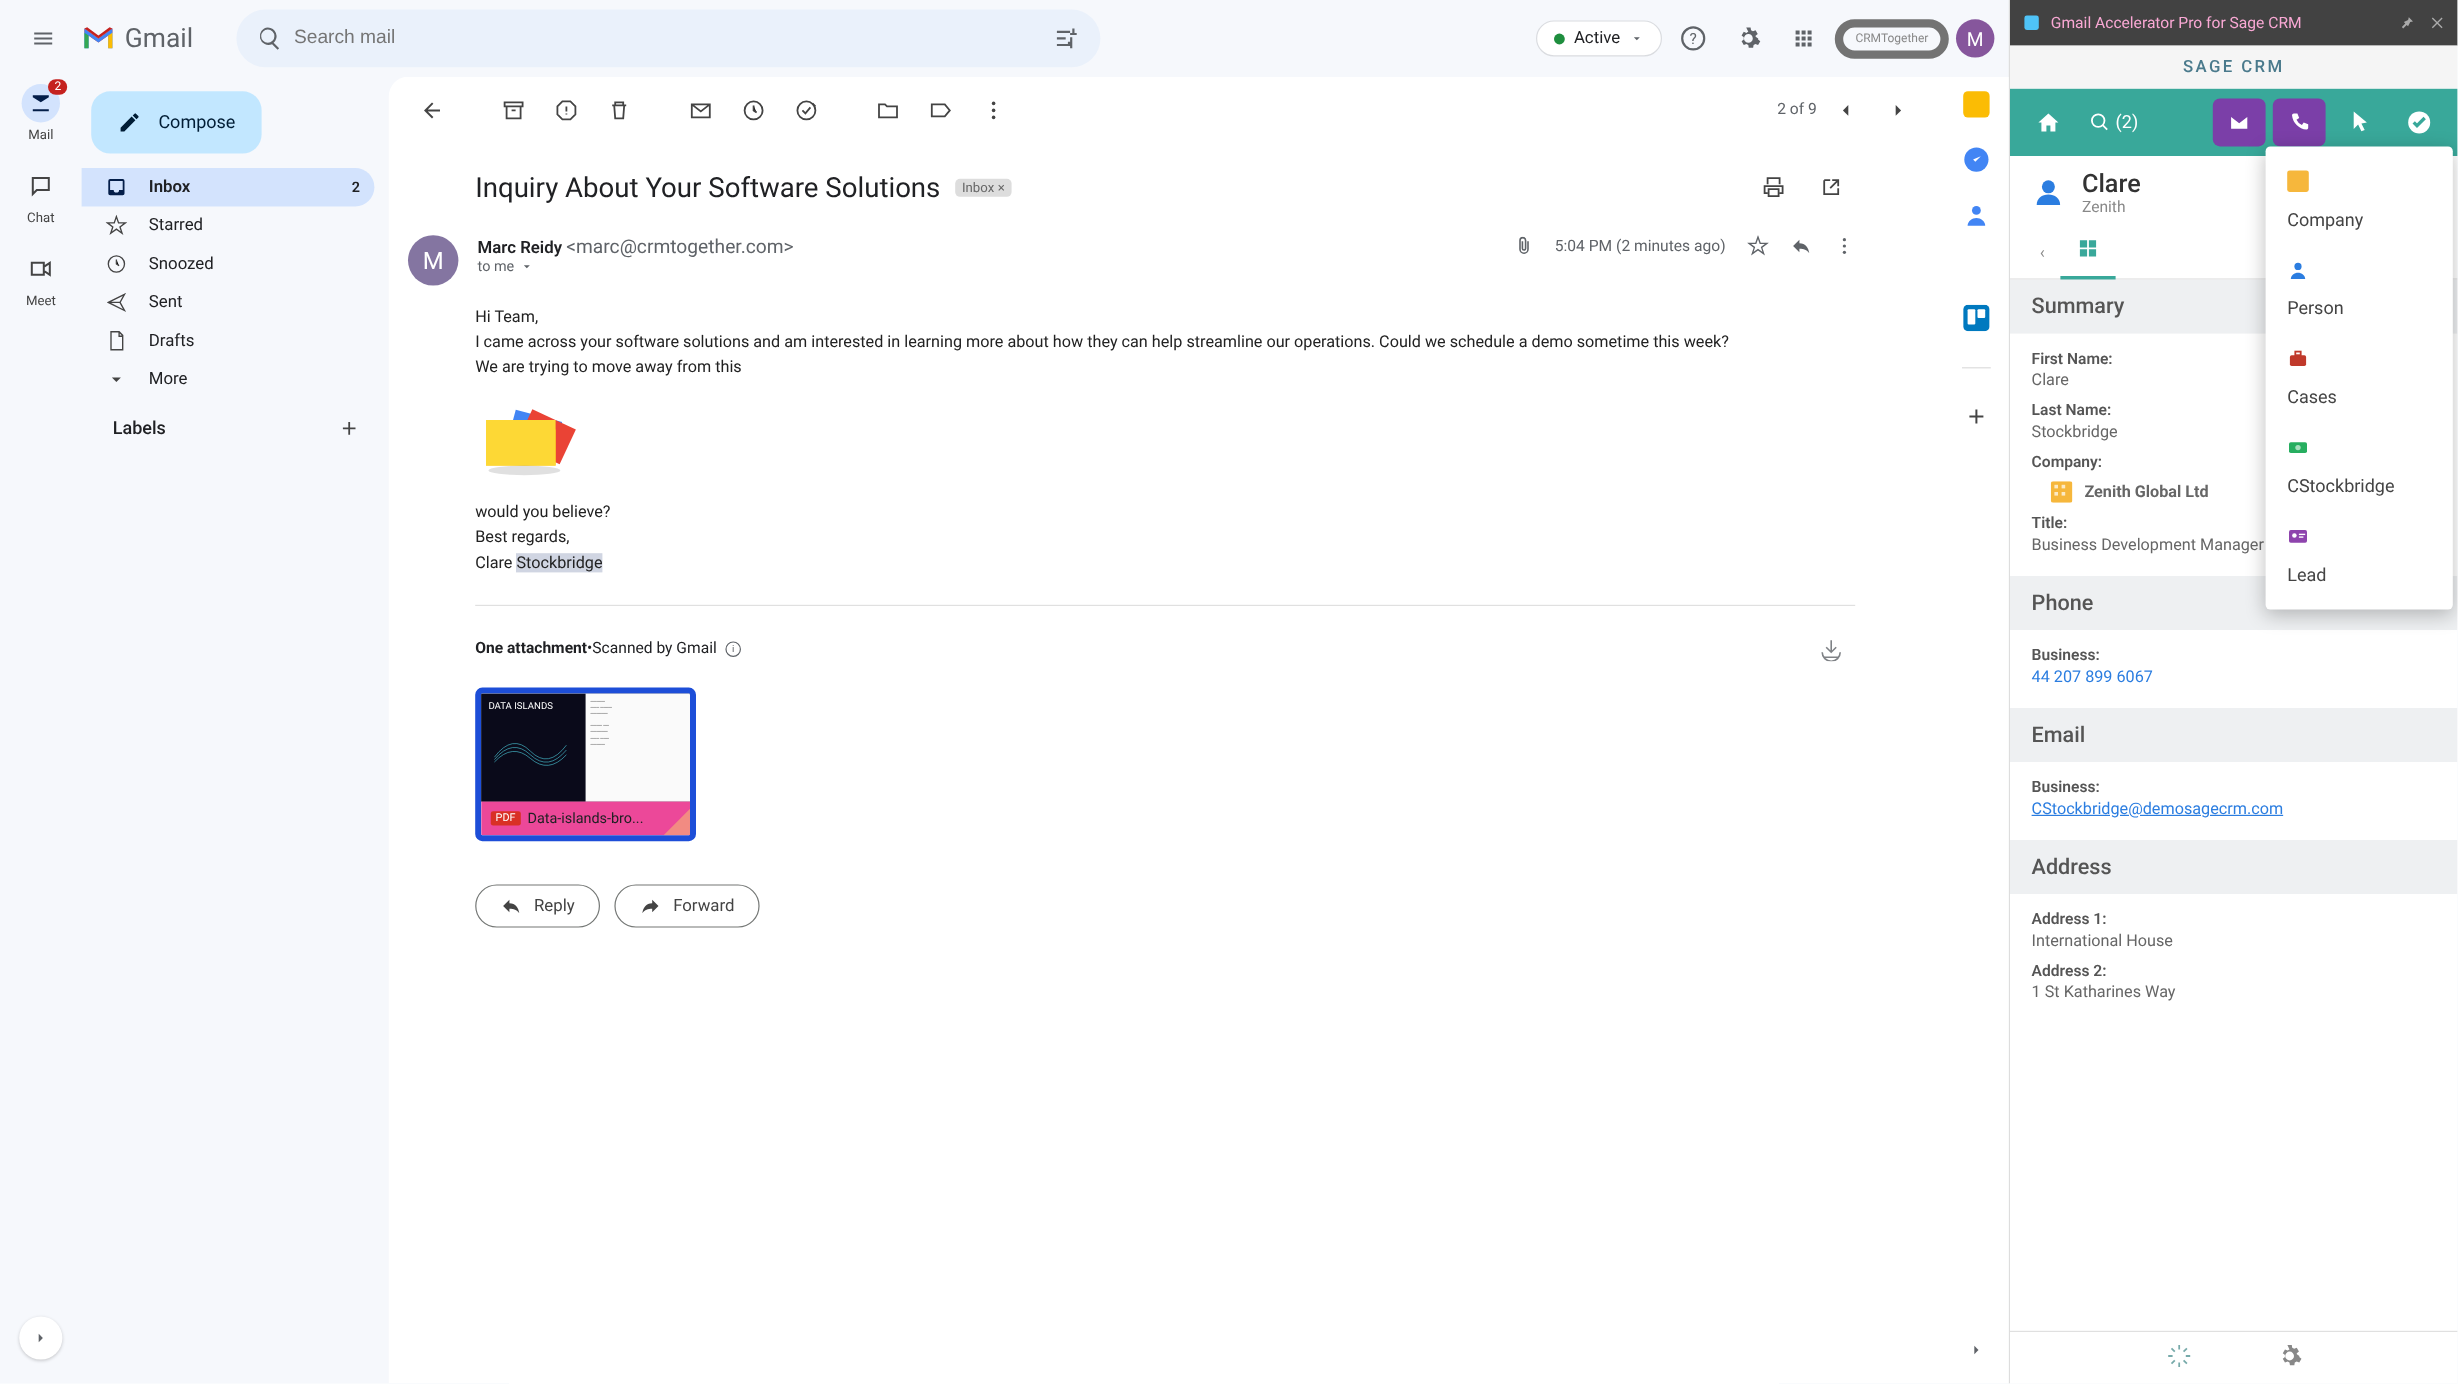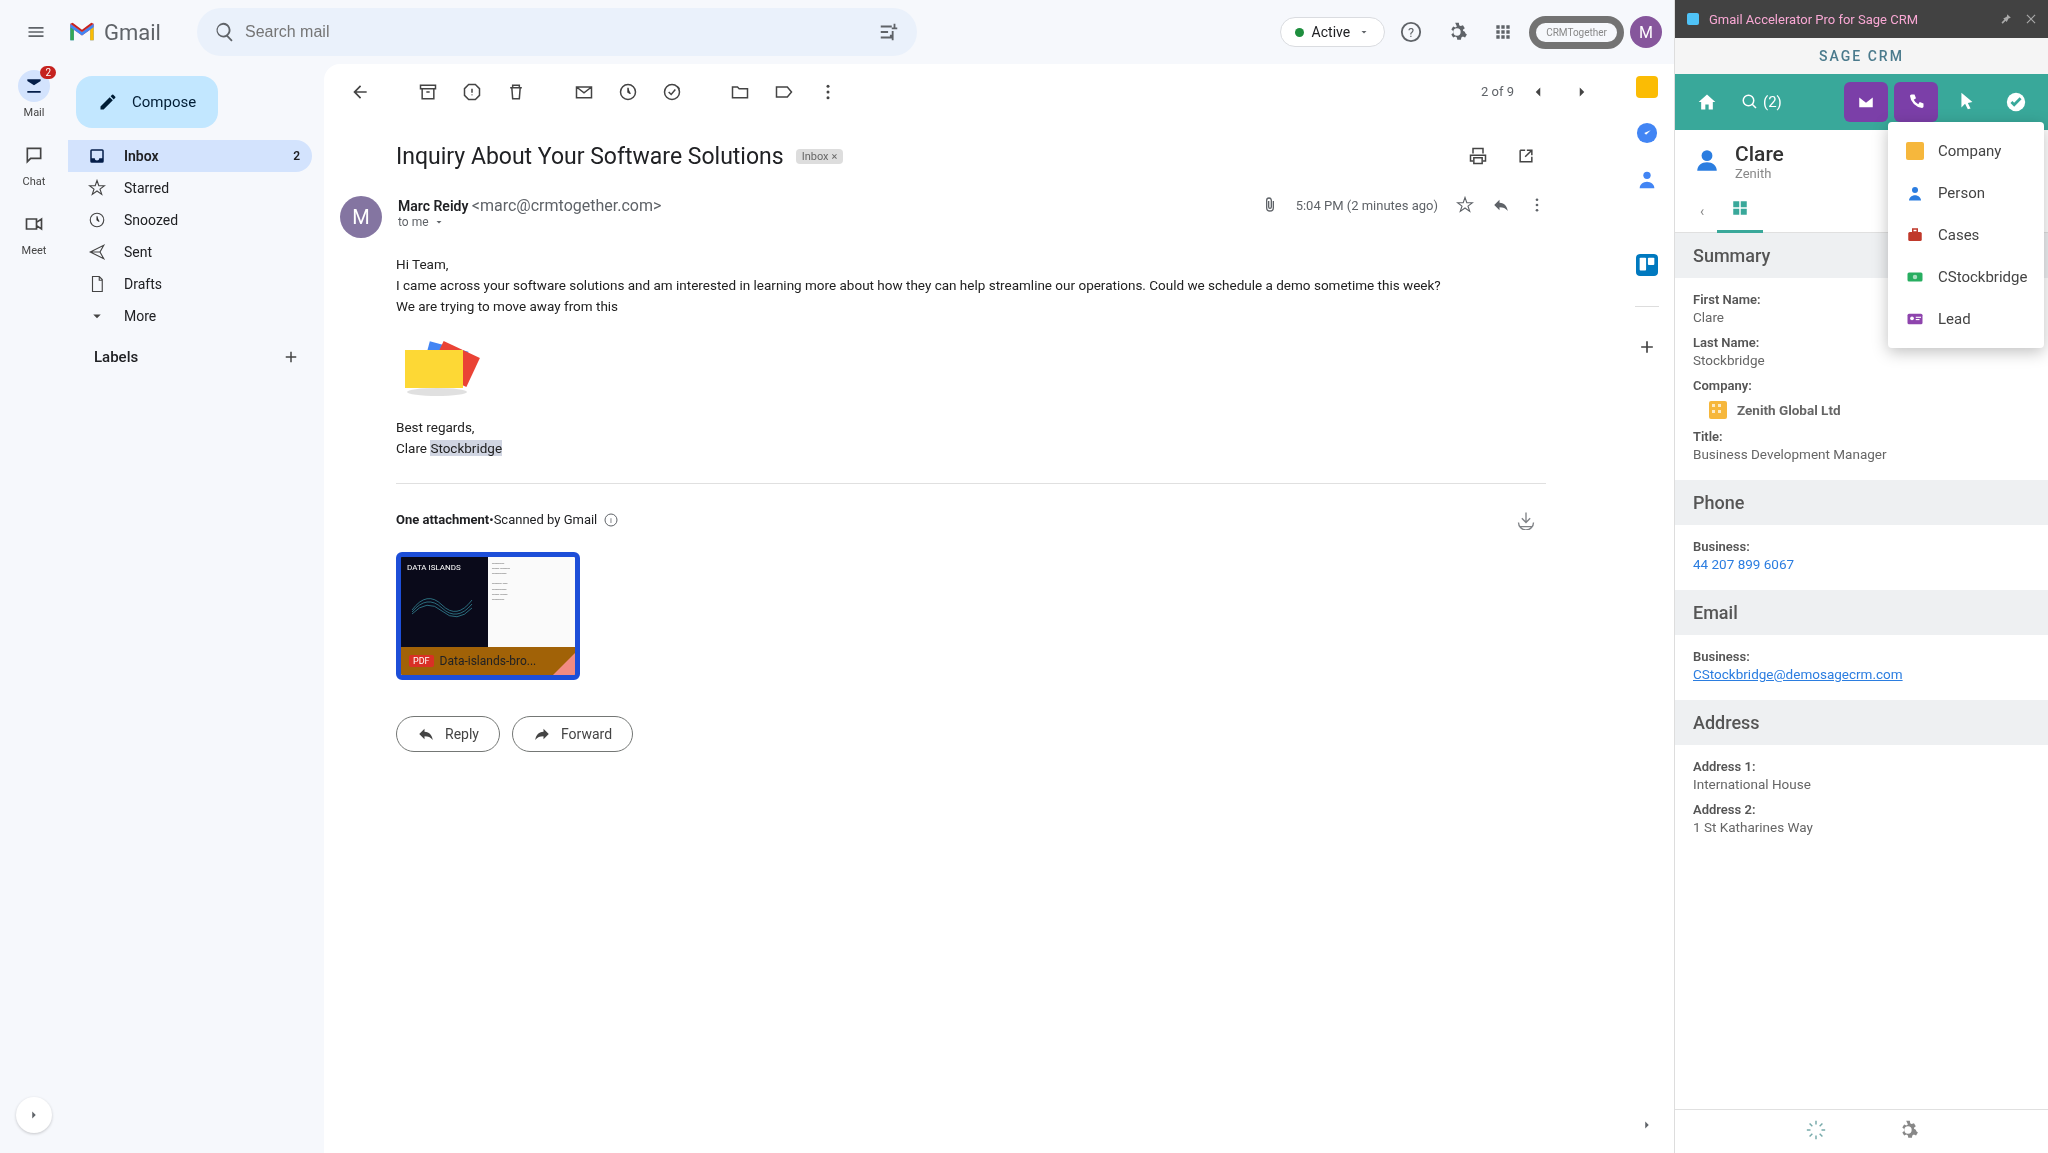--- a/index.html
+++ b/index.html
@@ -73,39 +73,39 @@
 .sender-meta { display: flex; align-items: center; gap: 18px; color: #5f6368; font-size: 13px; }
 
 .body-text { padding: 12px 72px; font-size: 13.5px; line-height: 1.55; color: #222; }
 .body-text p { margin-bottom: 0; }
 .highlight { background: #d0d5e2; }
 .folder-img { margin: 10px 0 18px; width: 90px; height: 72px; display: flex; align-items: center; justify-content: center; }
 
 .attach-row { margin: 12px 72px 0; padding-top: 16px; border-top: 1px solid #e0e0e0; display: flex; align-items: center; font-size: 13px; color: #202124; }
 .attach-card { margin: 12px 72px; width: 184px; border: 5px solid #1d4ed8; border-radius: 6px; overflow: hidden; cursor: pointer; }
 .attach-preview { height: 90px; background: #1a1a2e; display: flex; position: relative; }
-.attach-footer { height: 28px; display: flex; align-items: center; padding: 0 8px; gap: 6px; font-size: 12px; background: #a16207; position: relative;}
+.attach-footer { height: 28px; display: flex; align-items: center; padding: 0 8px; gap: 6px; font-size: 12px; background: #ec4899; position: relative;}
 .corner-fold { position: absolute; bottom: 0; right: 0; width: 0; height: 0; border-left: 22px solid transparent; border-bottom: 22px solid #f28b82; }
 
 .reply-row { padding: 24px 72px; display: flex; gap: 12px; }
 .reply-btn { border: 1px solid #747775; border-radius: 20px; padding: 8px 20px; display: flex; align-items: center; gap: 10px; font-size: 14px; cursor: pointer; background: #fff; color: #444; }
 
 .side-apps { width: 56px; border-left: 1px solid transparent; padding-top: 12px; display: flex; flex-direction: column; align-items: center; gap: 24px; }
 .app-icon { width: 22px; height: 22px; cursor: pointer; border-radius: 4px; }
 .bm-icon { margin-left: auto; width: 40px; height: 40px; display: flex; align-items: center; justify-content: center; cursor: pointer; color: #444;}
 
 .crm-header { height: 38px; background: #424242; color: #f9a8d4; display: flex; align-items: center; padding: 0 10px; gap: 8px; font-size: 13px; }
 .crm-title-bar { height: 36px; display: flex; align-items: center; justify-content: center; color: #4a7a8c; font-size: 14px; letter-spacing: 2px; font-weight: 500; background:#f5f5f5;}
 .crm-action-bar { height: 56px; background: #39a89a; display: flex; align-items: center; padding: 0 10px; gap: 6px; position: relative; }
 .crm-ab-btn { width: 44px; height: 40px; border-radius: 6px; display: flex; align-items: center; justify-content: center; color: #fff; cursor: pointer; font-size: 13px; gap: 4px; }
 .crm-ab-btn.purple { background: #7b3fa8; }
 .crm-search-chip { display: flex; align-items: center; gap: 4px; color: #fff; cursor: pointer; padding: 0 6px;}
 
 .crm-dropdown { position: absolute; top: 48px; right: 4px; width: 156px; background: #fff; border-radius: 4px; box-shadow: 0 4px 16px rgba(0,0,0,0.25); padding: 8px 0; z-index: 100; }
-.dd-item { display: flex; align-items: flex-start; gap: 14px; padding: 12px 18px; cursor: pointer; font-size: 15px; color: #444; }
+.dd-item { display: flex; align-items: flex-start; gap: 14px; padding: 12px 18px; cursor: pointer; font-size: 15px; color: #444; flex-direction: column; }
 .dd-icon { width: 18px; height: 18px; flex-shrink: 0; }
 
 .crm-contact-hdr { padding: 12px 18px 8px; display: flex; gap: 14px; align-items: flex-start; }
 .contact-avatar { width: 28px; height: 28px; border-radius: 50%; color: #2b7de0; display: flex; align-items: center; justify-content: center; margin-top: 4px;}
 .contact-name { font-size: 21px; font-weight: 500; color: #333; }
 .contact-company { font-size: 13px; color: #888; }
 
 .crm-tabs { display: flex; align-items: center; padding: 0 12px; border-bottom: 1px solid #e0e0e0; height: 44px; }
 .crm-tab-arrow { width: 30px; text-align: center; color: #888; cursor: pointer; }
 .crm-tab { padding: 10px 14px; cursor: pointer; color: #666; border-bottom: 3px solid transparent; }
@@ -405,20 +405,21 @@
           <p>We are trying to move away from this</p>
           <div class="folder-img">
             <svg width="88" height="70" viewBox="0 0 88 70">
               <rect x="28" y="18" width="40" height="32" fill="#4285F4" transform="rotate(15 48 34)"></rect>
               <rect x="38" y="20" width="40" height="32" fill="#EA4335" transform="rotate(25 58 36)"></rect>
               <path fill="#FBBC04" d="M8 22h20l6 8h32v30H8z"></path>
               <rect x="8" y="22" width="58" height="38" fill="#FDD835"></rect>
               <ellipse cx="40" cy="64" rx="30" ry="4" fill="#000" opacity="0.12"></ellipse>
             </svg>
           </div>
+          <p>would you believe?</p>
           <p>Best regards,</p>
           <p><span>Clare </span><span class="highlight">Stockbridge</span></p>
         </div>
 
         <div class="attach-row">
           <strong>One attachment</strong>
           <span> • </span>
           <span>Scanned by Gmail</span>
           <svg width="16" height="16" viewBox="0 0 24 24" style="margin-left:6px">
               <circle cx="12" cy="12" r="9" fill="none" stroke="#5f6368" stroke-width="1.5"></circle>

